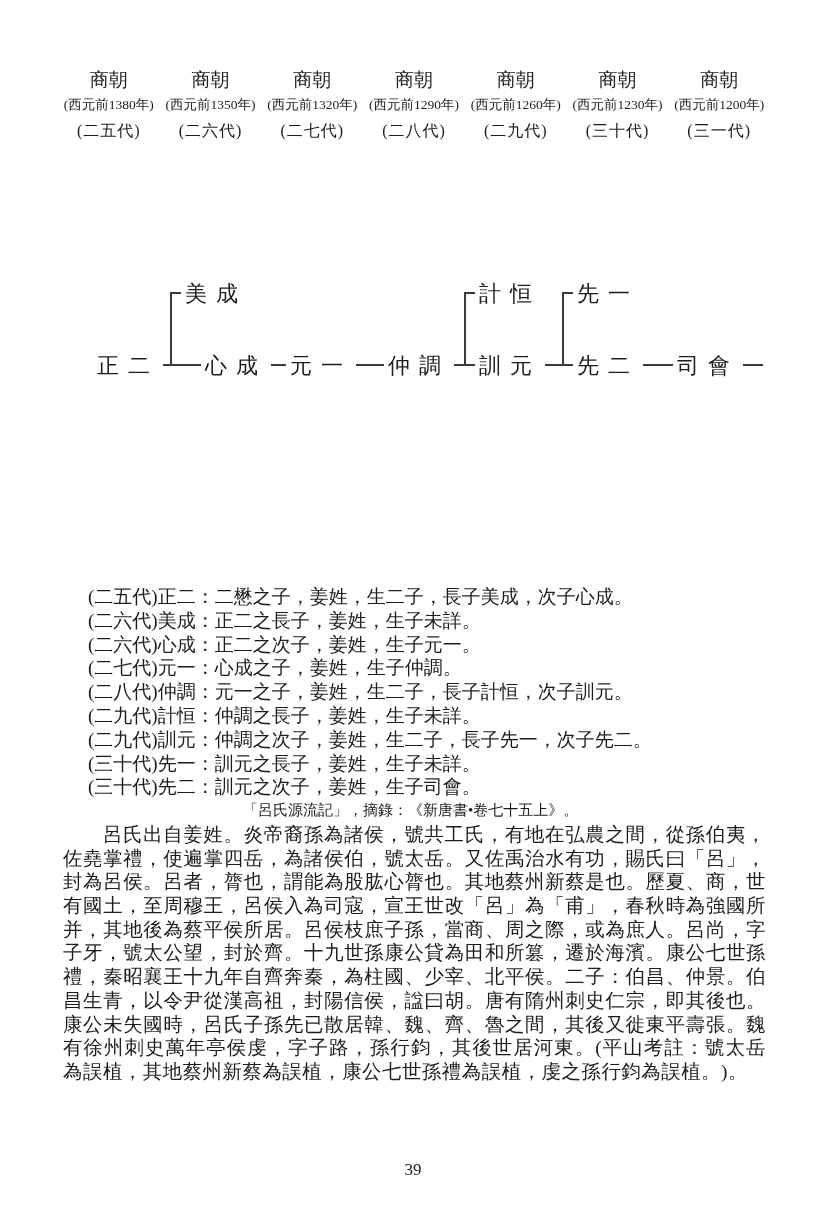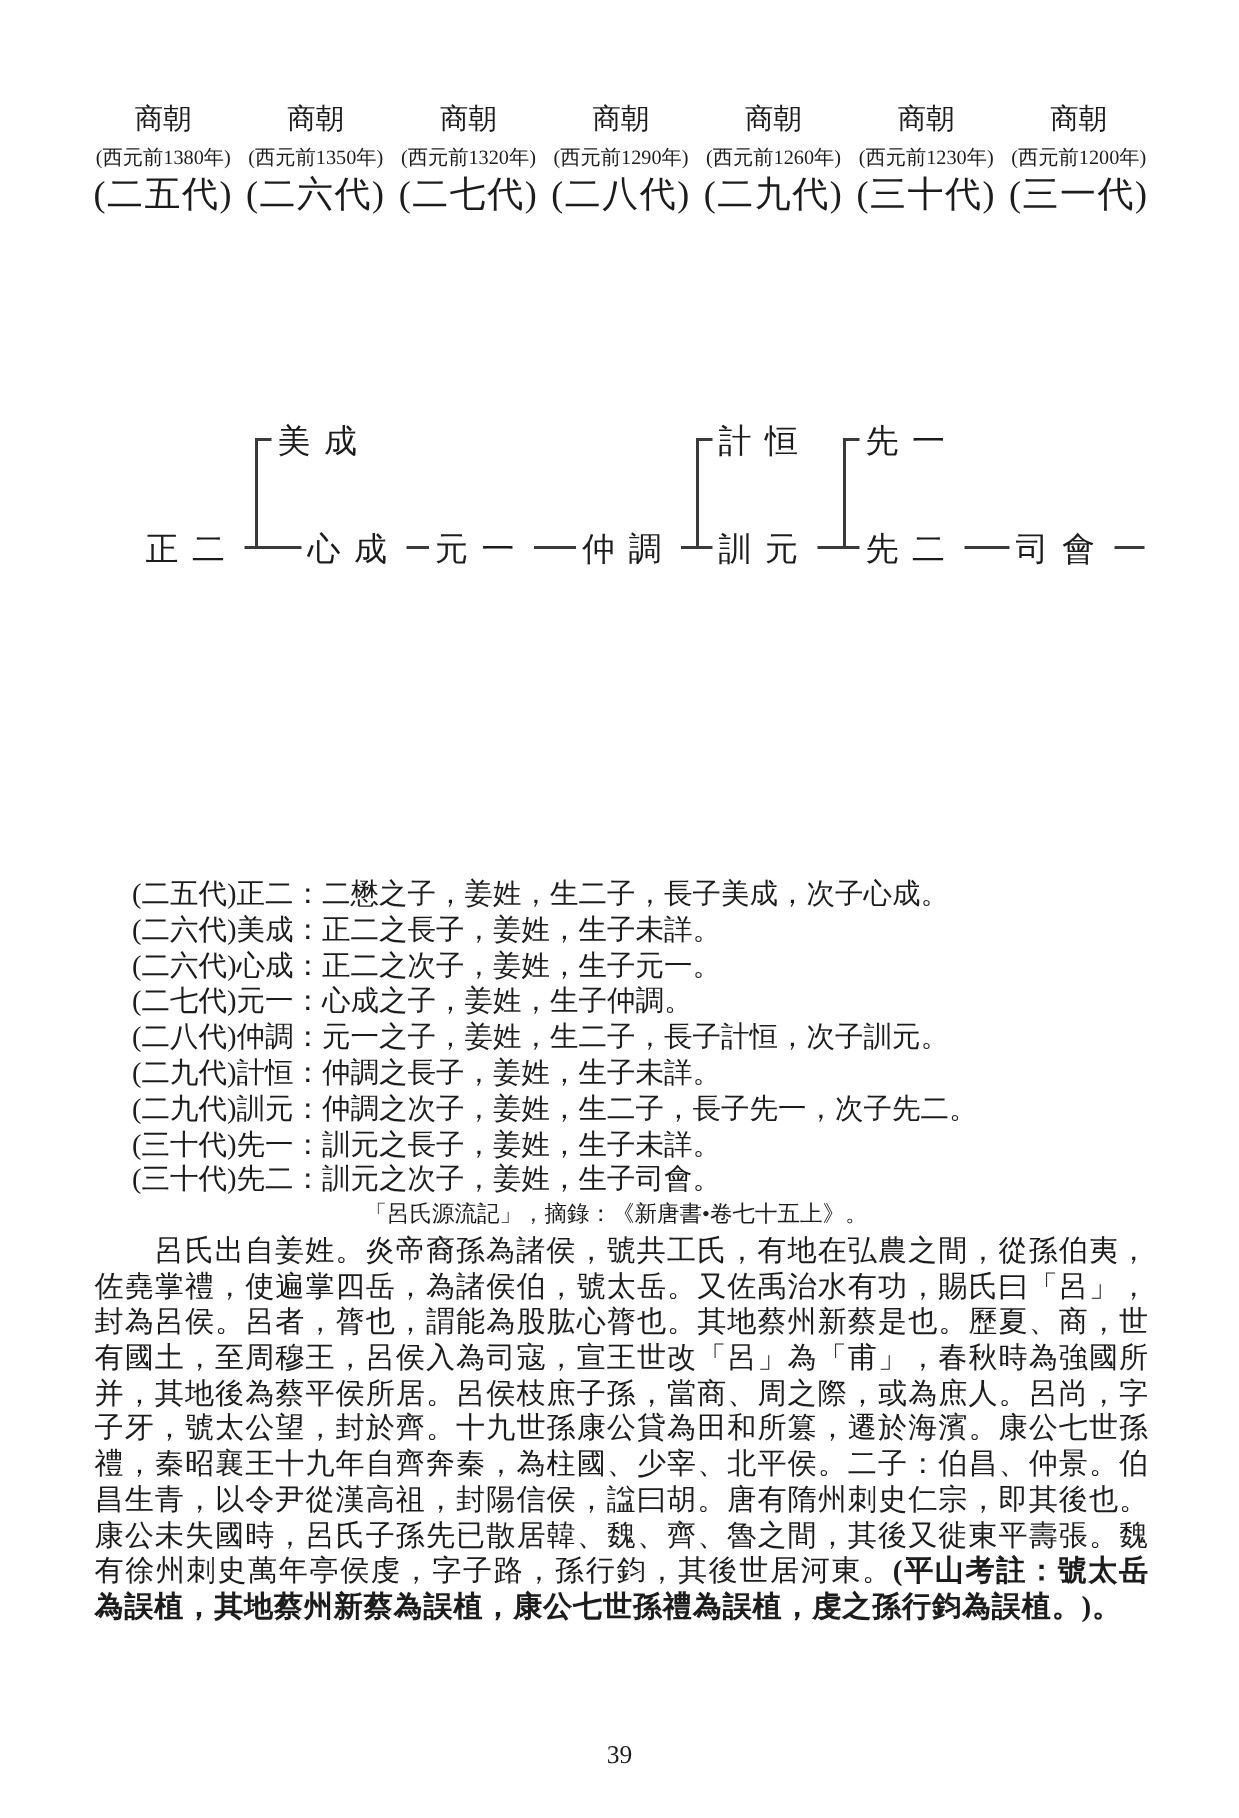--- a/index.html
+++ b/index.html
@@ -13,39 +13,39 @@
     overflow:hidden;
   }
   
   .gen-header{
     position:absolute;left:58px;top:66px;width:712px;
     display:flex;flex-direction:row;
   }
   .gen-col{flex:1 1 0;text-align:center;}
   .gen-col .dyn{font-size:19px;line-height:28px;}
   .gen-col .year{font-size:13.5px;line-height:21px;white-space:nowrap;}
-  .gen-col .gen{font-size:24px;line-height:31px;letter-spacing:1px;}
+  .gen-col .gen{font-size:16px;line-height:31px;letter-spacing:1px;}
   
   .tree{position:absolute;left:0;top:0;width:706px;height:440px;}
   .tl{position:absolute;background:#3a3a3a;}
   .tname{
     position:absolute;
     font-size:22px;letter-spacing:9px;line-height:26px;
     background:#ffffff;padding:0 4px;white-space:nowrap;z-index:2;
   }
   
   .bodyblock{position:absolute;left:63px;top:585px;width:703px;}
   .entries{margin:0 0 0 25px;font-size:19px;line-height:23.8px;}
   .entries div{white-space:nowrap;}
   .citation{margin:0 0 0 180px;font-size:15px;line-height:23.8px;white-space:nowrap;}
   .paragraph{
     margin:0;font-size:19.4px;line-height:23.7px;letter-spacing:0.55px;
     text-align:justify;text-indent:40px;
   }
-  .paragraph .note{font-weight:bold;}
+  .paragraph .note{font-weight:normal;}
   
   .pageno{
     position:absolute;left:0;top:1160px;width:826px;
     text-align:center;font-size:17px;
   }
 </style>
 </head>
 <body>
 
 <div class="page">

